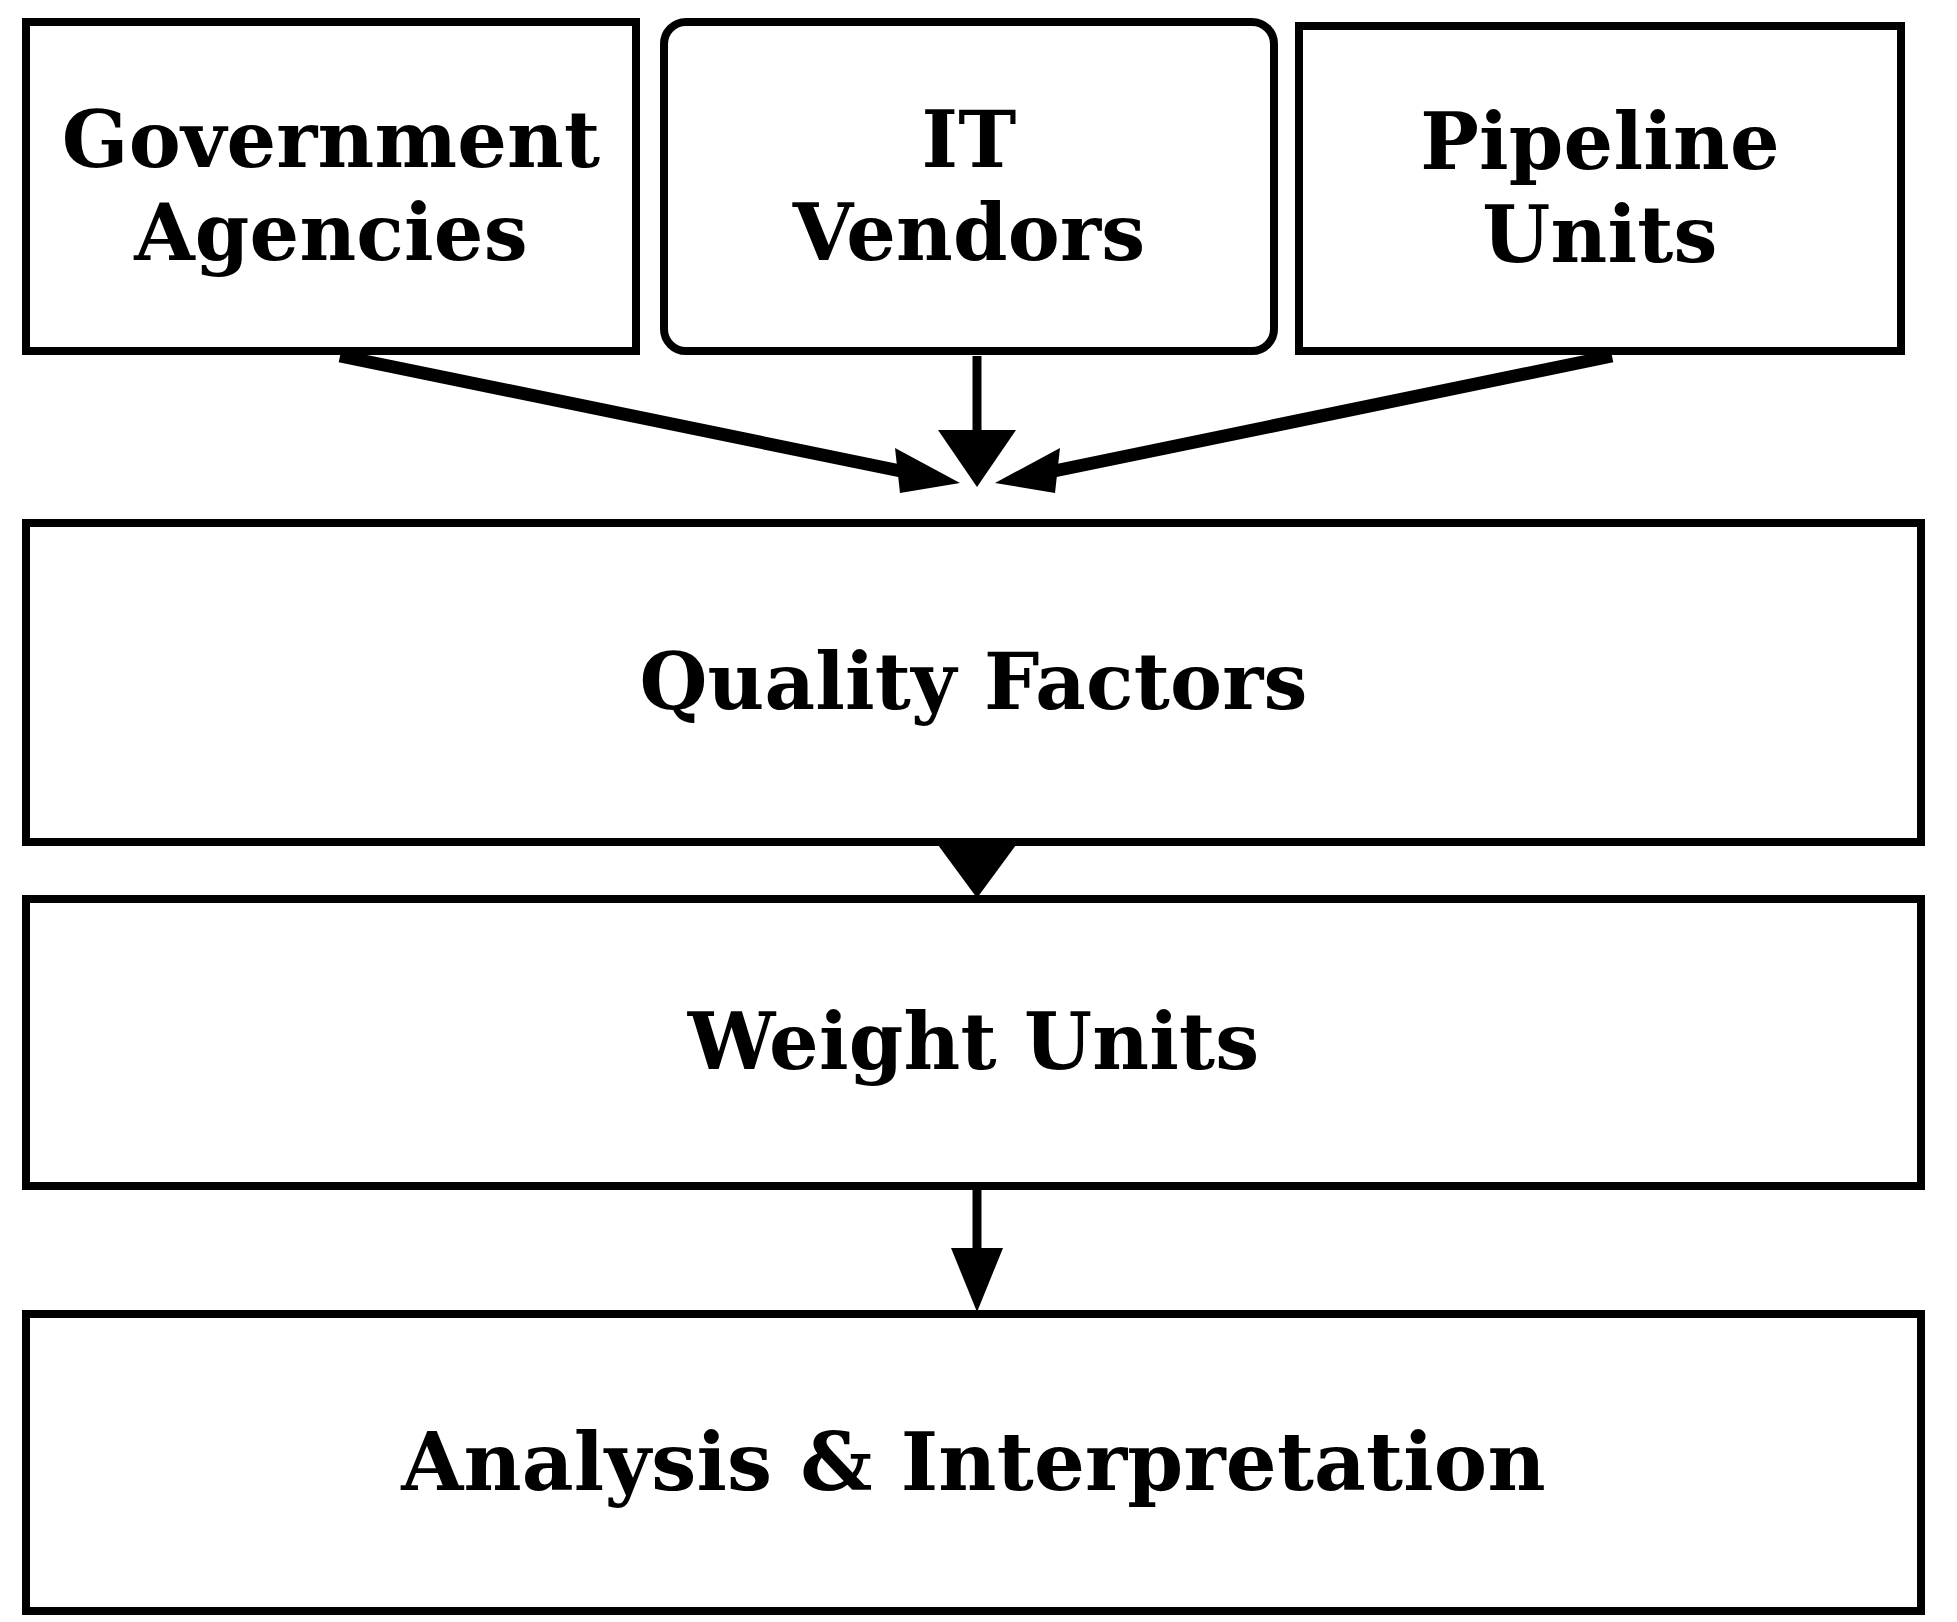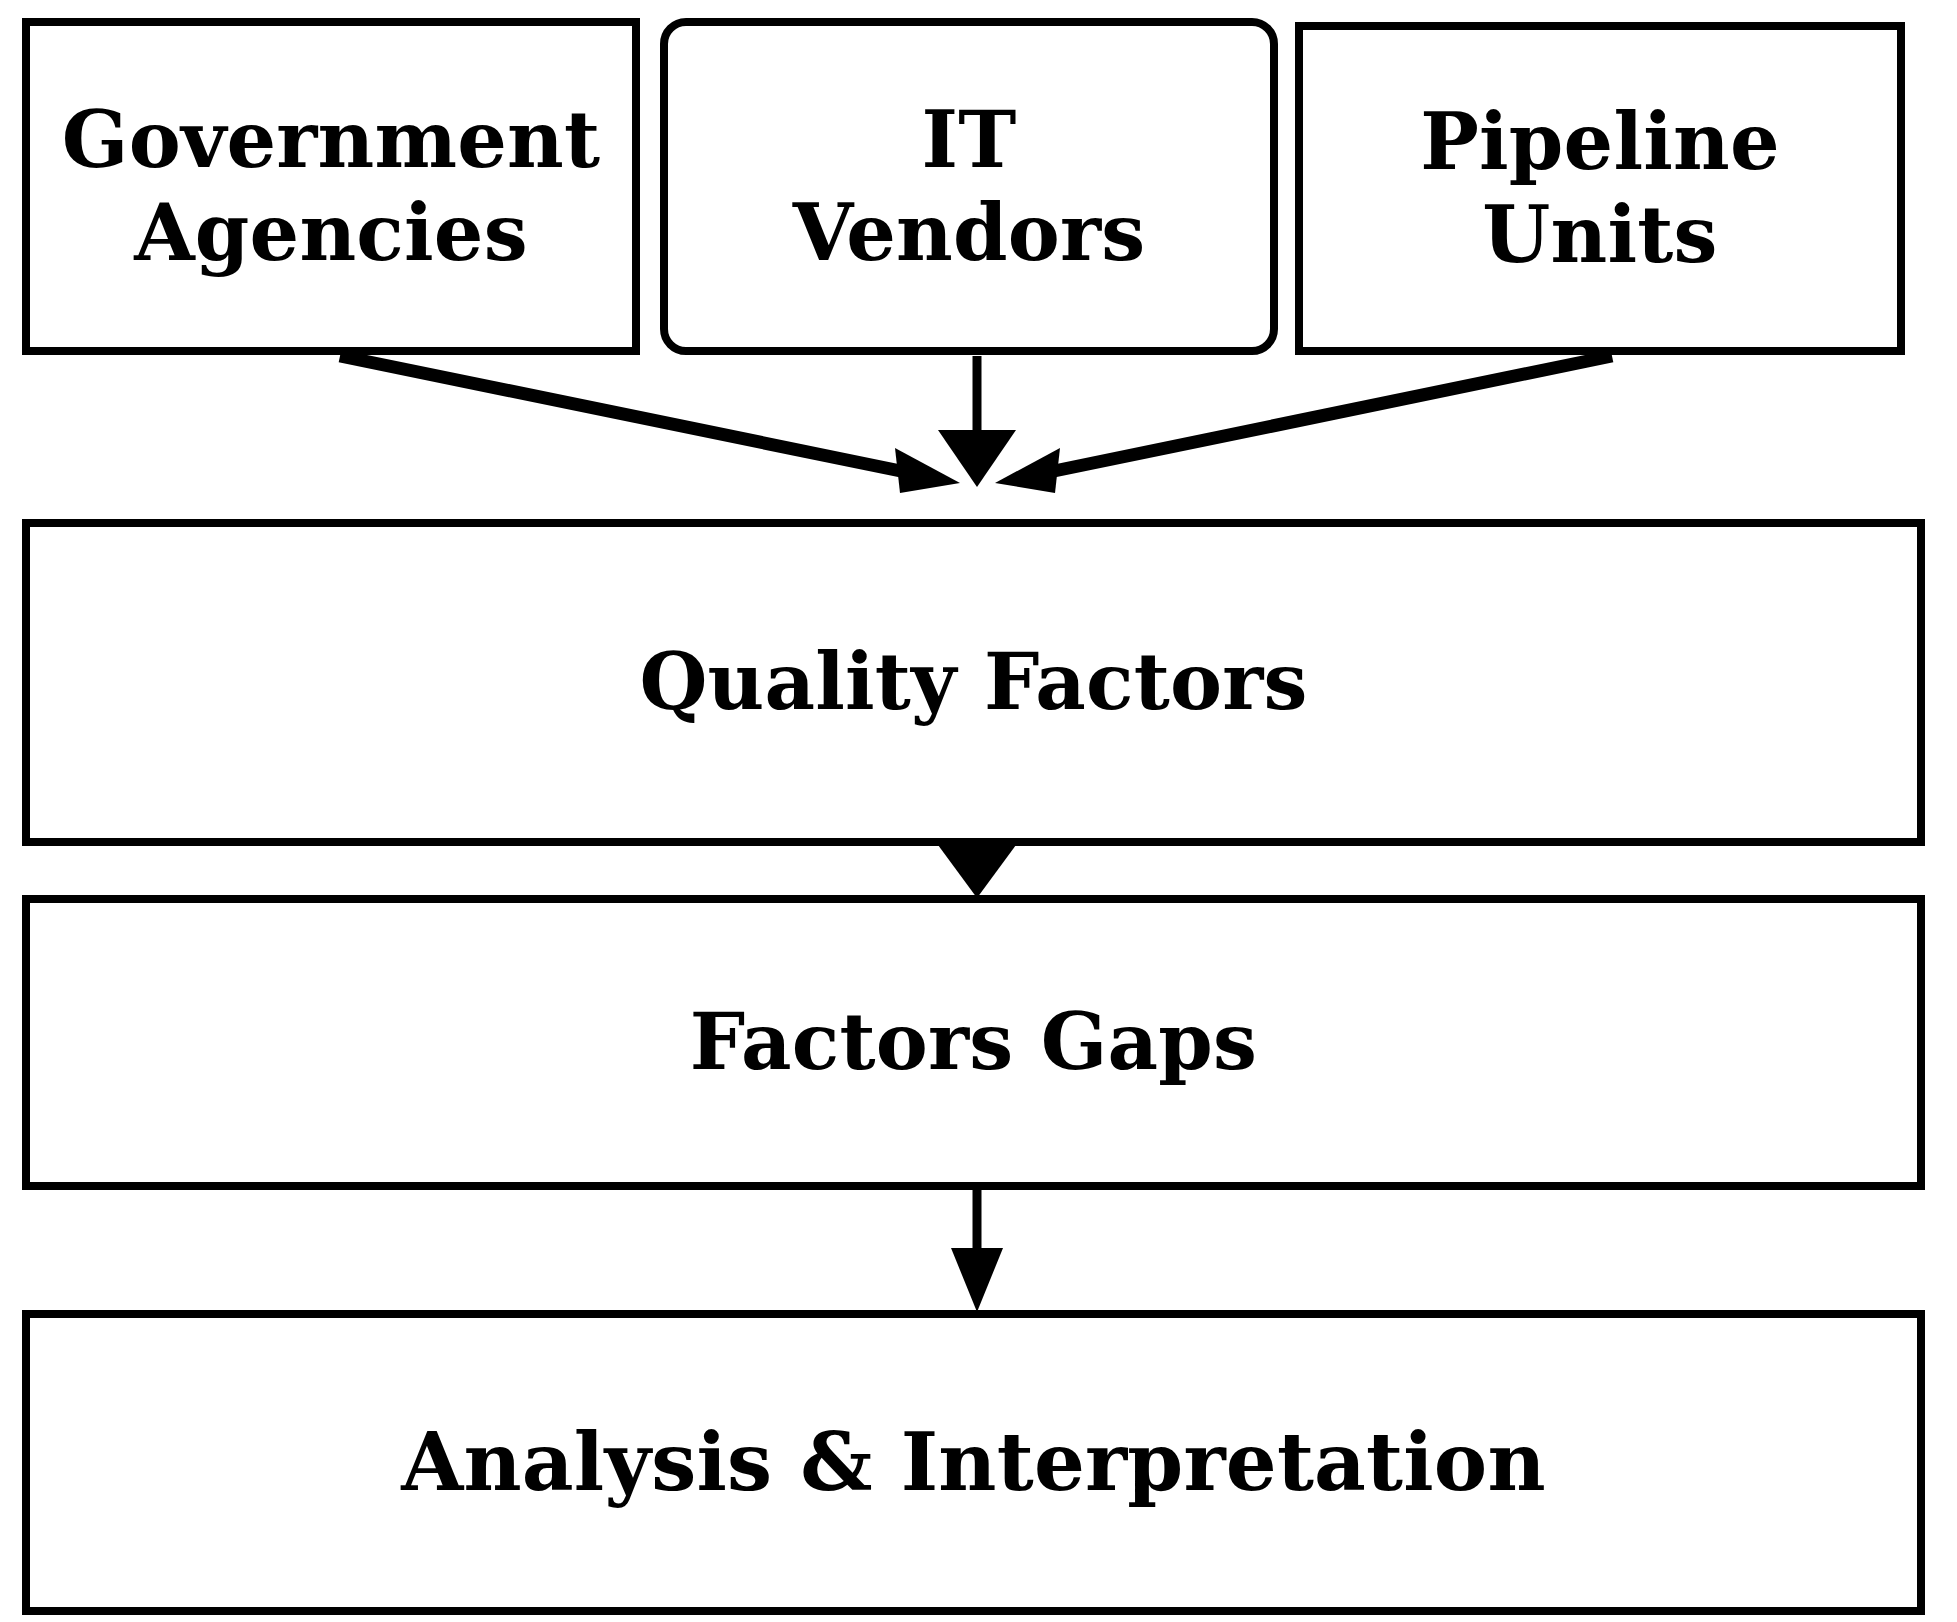--- a/index.html
+++ b/index.html
@@ -115,20 +115,20 @@
   <div class="node-box" id="box-pipeline-units">
     <span class="node-label">Pipeline
 Units</span>
   </div>
 
   <div class="node-box" id="box-quality-factors">
     <span class="node-label">Quality Factors</span>
   </div>
 
   <div class="node-box" id="box-weight-gaps">
-    <span class="node-label">Factors Gaps</span>
+    <span class="node-label">Weight Units</span>
   </div>
 
   <div class="node-box" id="box-analysis-interpretation">
     <span class="node-label">Analysis &amp; Interpretation</span>
   </div>
 
 </div>
 
 </body></html>

